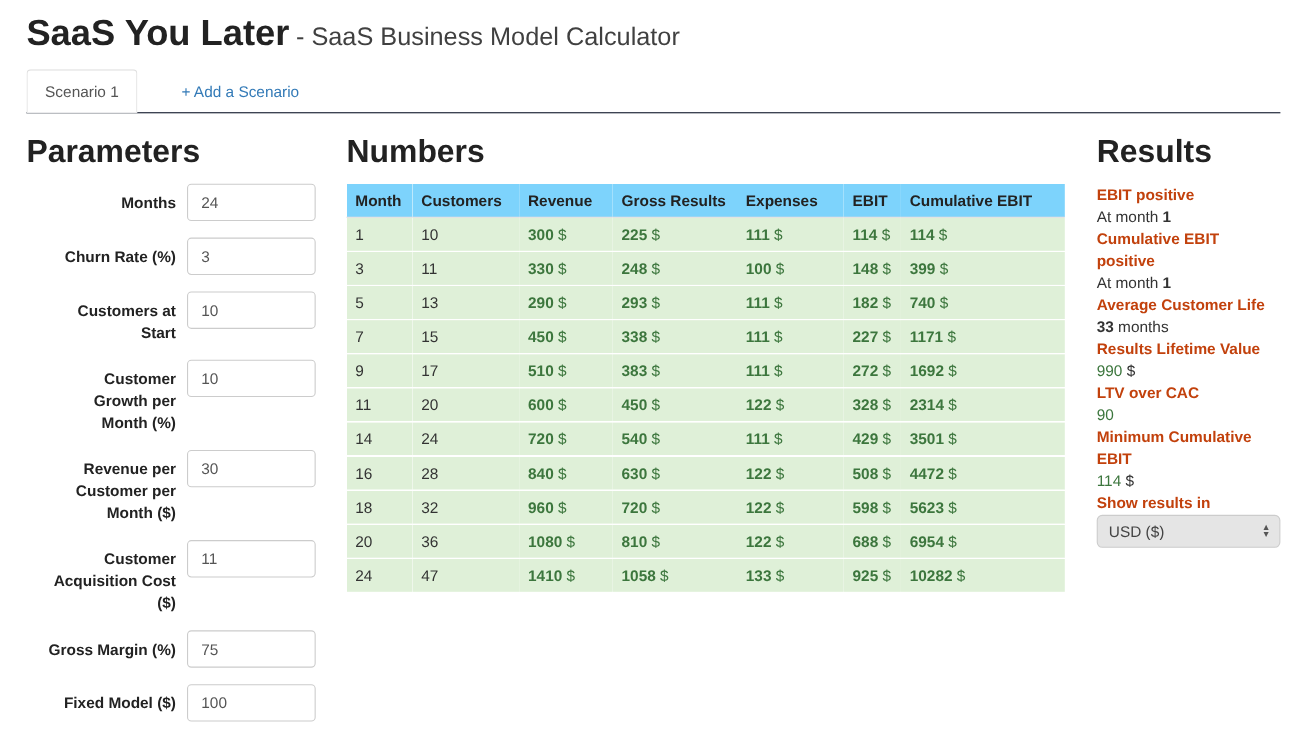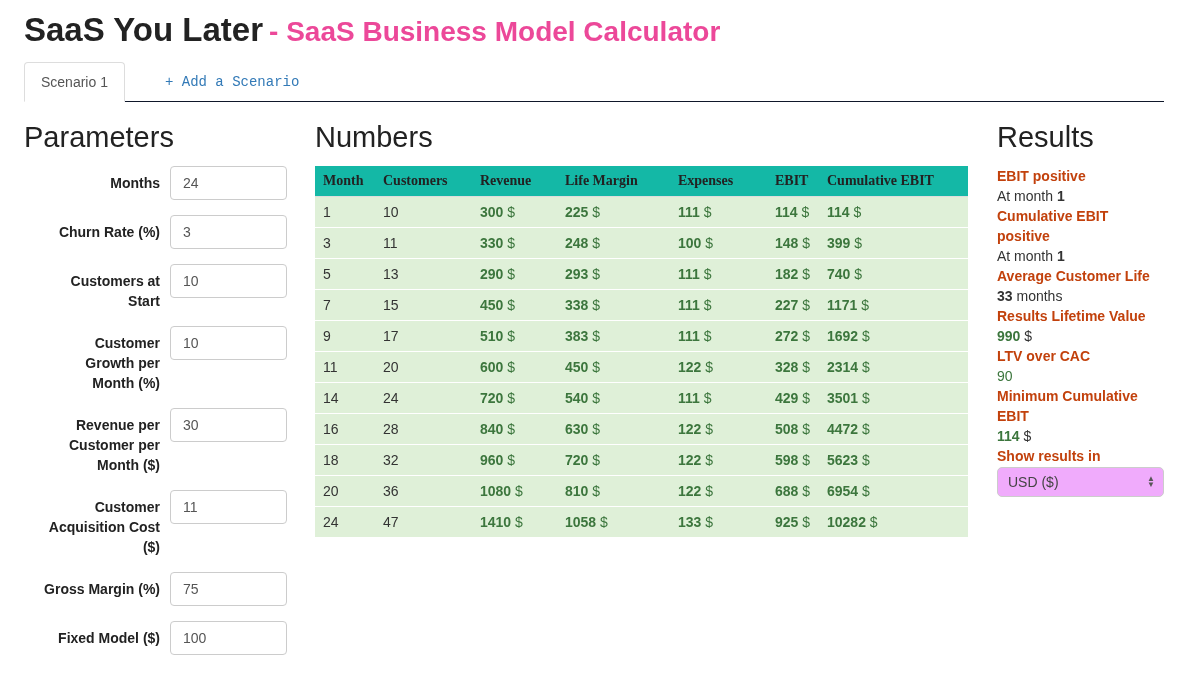--- a/index.html
+++ b/index.html
@@ -6,79 +6,79 @@
   html,body { margin:0; padding:0; background:#fff; }
   body {
     width:1193px; height:673px; overflow:hidden;
     font-family:"Liberation Sans", sans-serif;
     font-size:14px; color:#333;
   }
   .page { padding:0 29px 0 24px; }
 
   
   h1 { margin:12px 0 12px; font-size:33px; line-height:36px; color:#222; font-weight:bold; }
-  h1 .subtitle { font-size:28px; color:#ec4899; font-weight:bold; margin-left:6px; }
+  h1 .subtitle { font-size:23px; color:#404040; font-weight:normal; margin-left:6px; }
 
   
   .tabs { display:flex; align-items:flex-end; border-bottom:1px solid #0f172a; }
   .tab {
     padding:10px 16px; border:1px solid #ddd; border-bottom:1px solid #fff;
     border-radius:4px 4px 0 0; margin-bottom:-1px; background:#fff;
     color:#555; line-height:18px; cursor:default;
   }
-  .tab-add { padding:10px 16px; margin-left:24px; color:#337ab7; line-height:18px; text-decoration:none; cursor:pointer;font-family:Liberation Mono, monospace; }
+  .tab-add { padding:10px 16px; margin-left:24px; color:#337ab7; line-height:18px; text-decoration:none; cursor:pointer; }
 
   
   .content { display:flex; align-items:flex-start; }
   .col-params  { width:263px; margin-right:28px; }
   .col-numbers { width:653px; margin-right:29px; }
   .col-results { width:167px; }
-  h2 { margin:20px 0 13px; font-size:29px; line-height:31px; color:#222; font-weight:normal; }
+  h2 { margin:20px 0 13px; font-size:29px; line-height:31px; color:#222; font-weight:bold; }
 
   
   .form-group { display:flex; align-items:flex-start; margin-bottom:15px; }
   .param-label {
     width:136px; flex:0 0 136px; padding-top:7px;
     text-align:right; font-weight:bold; line-height:20px; color:#222;
     white-space:pre-line;
   }
   .param-input {
     width:117px; height:34px; margin-left:10px; padding:6px 12px;
     font-size:14px; font-family:"Liberation Sans", sans-serif; color:#555;
     border:1px solid #ccc; border-radius:4px; background:#fff; outline:none;
   }
 
   
   table { width:653px; border-collapse:collapse; table-layout:fixed; }
   th, td { text-align:left; padding:5px 8px; font-size:14px; line-height:20px; white-space:nowrap; overflow:hidden; }
-  thead th { font-weight:bold; color:#222; border-bottom:1px solid #ddd; background:#14b8a6;font-family:Liberation Serif, serif; }
+  thead th { font-weight:bold; color:#222; border-bottom:1px solid #ddd; background:#7dd3fc; }
   th:nth-child(1){ width:60px; }
   th:nth-child(2){ width:97px; }
   th:nth-child(3){ width:85px; }
   th:nth-child(4){ width:113px; }
   th:nth-child(5){ width:97px; }
   th:nth-child(6){ width:52px; }
   tbody td { background:#dff0d8; border-top:1px solid #fff; color:#333; }
   tbody tr:first-child td { border-top:none; }
   .money { color:#3c763d; }
   .money b { font-weight:bold; }
 
   
   .result-label { font-weight:bold; line-height:20px; color:#c2410c; white-space:pre-line; }
   .result-value { line-height:20px; color:#333; }
   .v-bold { font-weight:bold; }
   .v-green { color:#3c763d; }
-  .v-green-bold { color:#3c763d; font-weight:bold; }
+  .v-green-bold { color:#3c763d; font-weight:normal; }
 
   .select-wrap { position:relative; width:167px; margin-top:1px; }
   .currency-select {
     -webkit-appearance:none; appearance:none;
     width:167px; height:30px; padding:0 26px 0 10px;
     font-size:14px; font-family:"Liberation Sans", sans-serif; color:#444;
-    border:1px solid #ccc; border-radius:5px; background:#f0abfc; outline:none;
+    border:1px solid #ccc; border-radius:5px; background:#e5e5e5; outline:none;
   }
   .select-arrows {
     position:absolute; right:9px; top:50%; transform:translateY(-50%);
     display:flex; flex-direction:column; align-items:center;
     font-size:8px; line-height:6px; color:#555; pointer-events:none;
   }
 </style>
 </head>
 <body>
 
@@ -139,21 +139,21 @@
     </div>
 
     <div class="col-numbers">
       <h2>Numbers</h2>
       <table>
         <thead>
           <tr>
               <th>Month</th>
               <th>Customers</th>
               <th>Revenue</th>
-              <th>Life Margin</th>
+              <th>Gross Results</th>
               <th>Expenses</th>
               <th>EBIT</th>
               <th>Cumulative EBIT</th>
             </tr>
         </thead>
         <tbody>
             <tr>
               <td>1</td>
               <td>10</td>
               <td><span class="money"><b>300</b> $</span></td>

